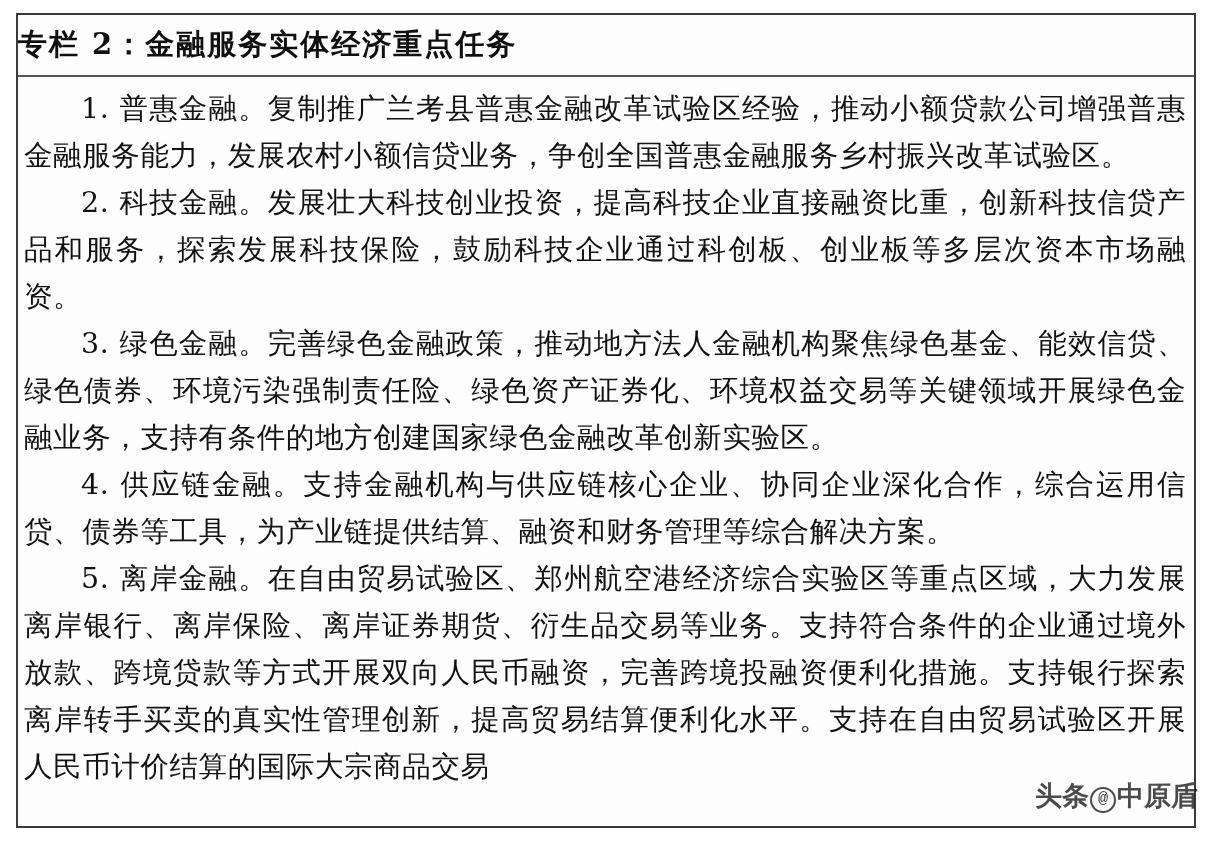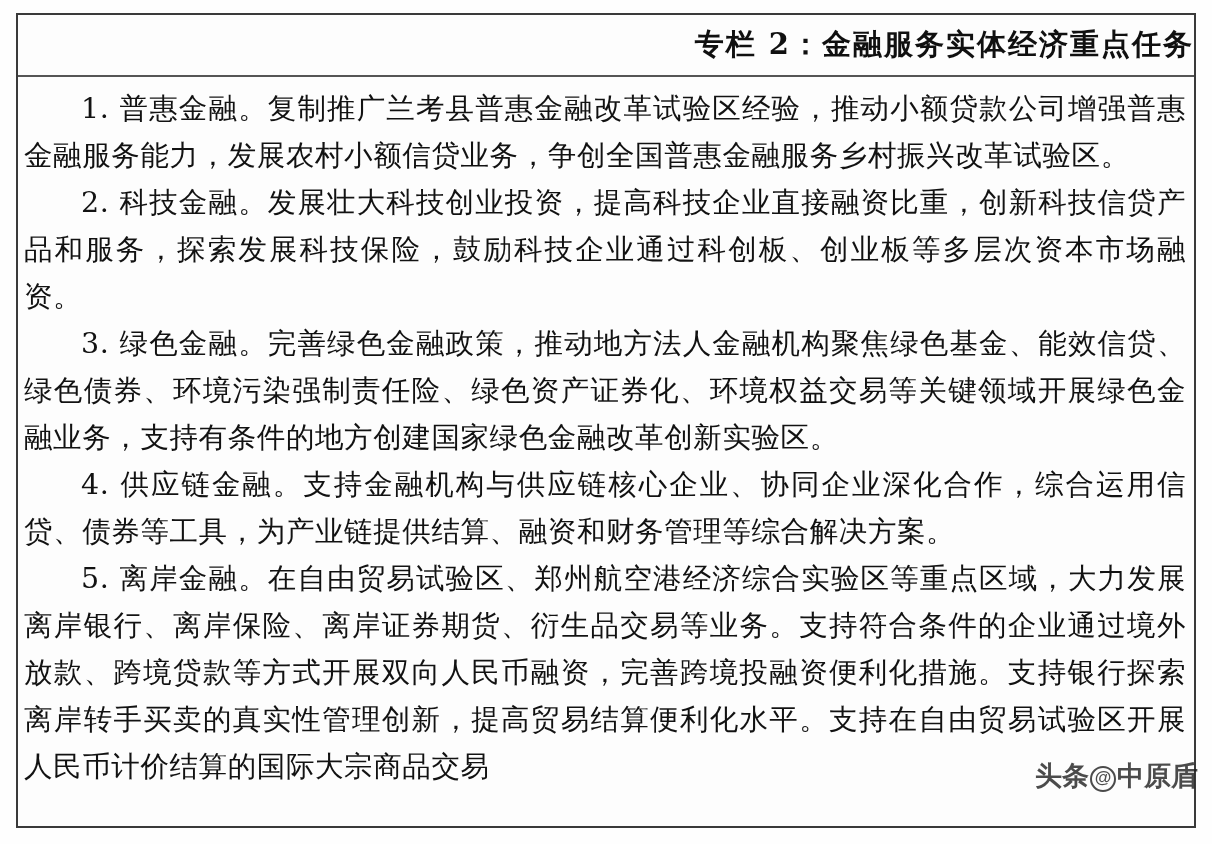--- a/index.html
+++ b/index.html
@@ -35,21 +35,21 @@
     overflow: hidden;
   }
 
   
   #title-row {
     height: 62px;
     box-sizing: border-box;
     border-bottom: 2px solid #555555;
     display: flex;
     align-items: center;
-    justify-content: flex-end;
+    justify-content: flex-start;
     background: #fdfdfd;
   }
   #title-text {
     font-family: "DejaVu Serif", "Liberation Serif", serif;
     font-weight: bold;
     font-size: 29px;
     letter-spacing: 2px;
     color: #101010;
     white-space: nowrap;
   }
@@ -73,22 +73,22 @@
     text-align: justify;
     text-justify: inter-character;
     letter-spacing: 0.6px;
     word-break: break-all;
   }
 
   
   #watermark {
     position: absolute;
     left: 1035px;
-    top: 758px;
-    font-family: Liberation Sans, sans-serif;
+    top: 778px;
+    font-family: Liberation Mono, monospace;
     font-size: 27px;
     font-weight: bold;
     color: rgba(30,30,30,0.80);
     white-space: nowrap;
     letter-spacing: 0px;
     pointer-events: none;
   }
   #watermark .wm-at {
     display: inline-block;
     border: 2px solid rgba(30,30,30,0.8);

